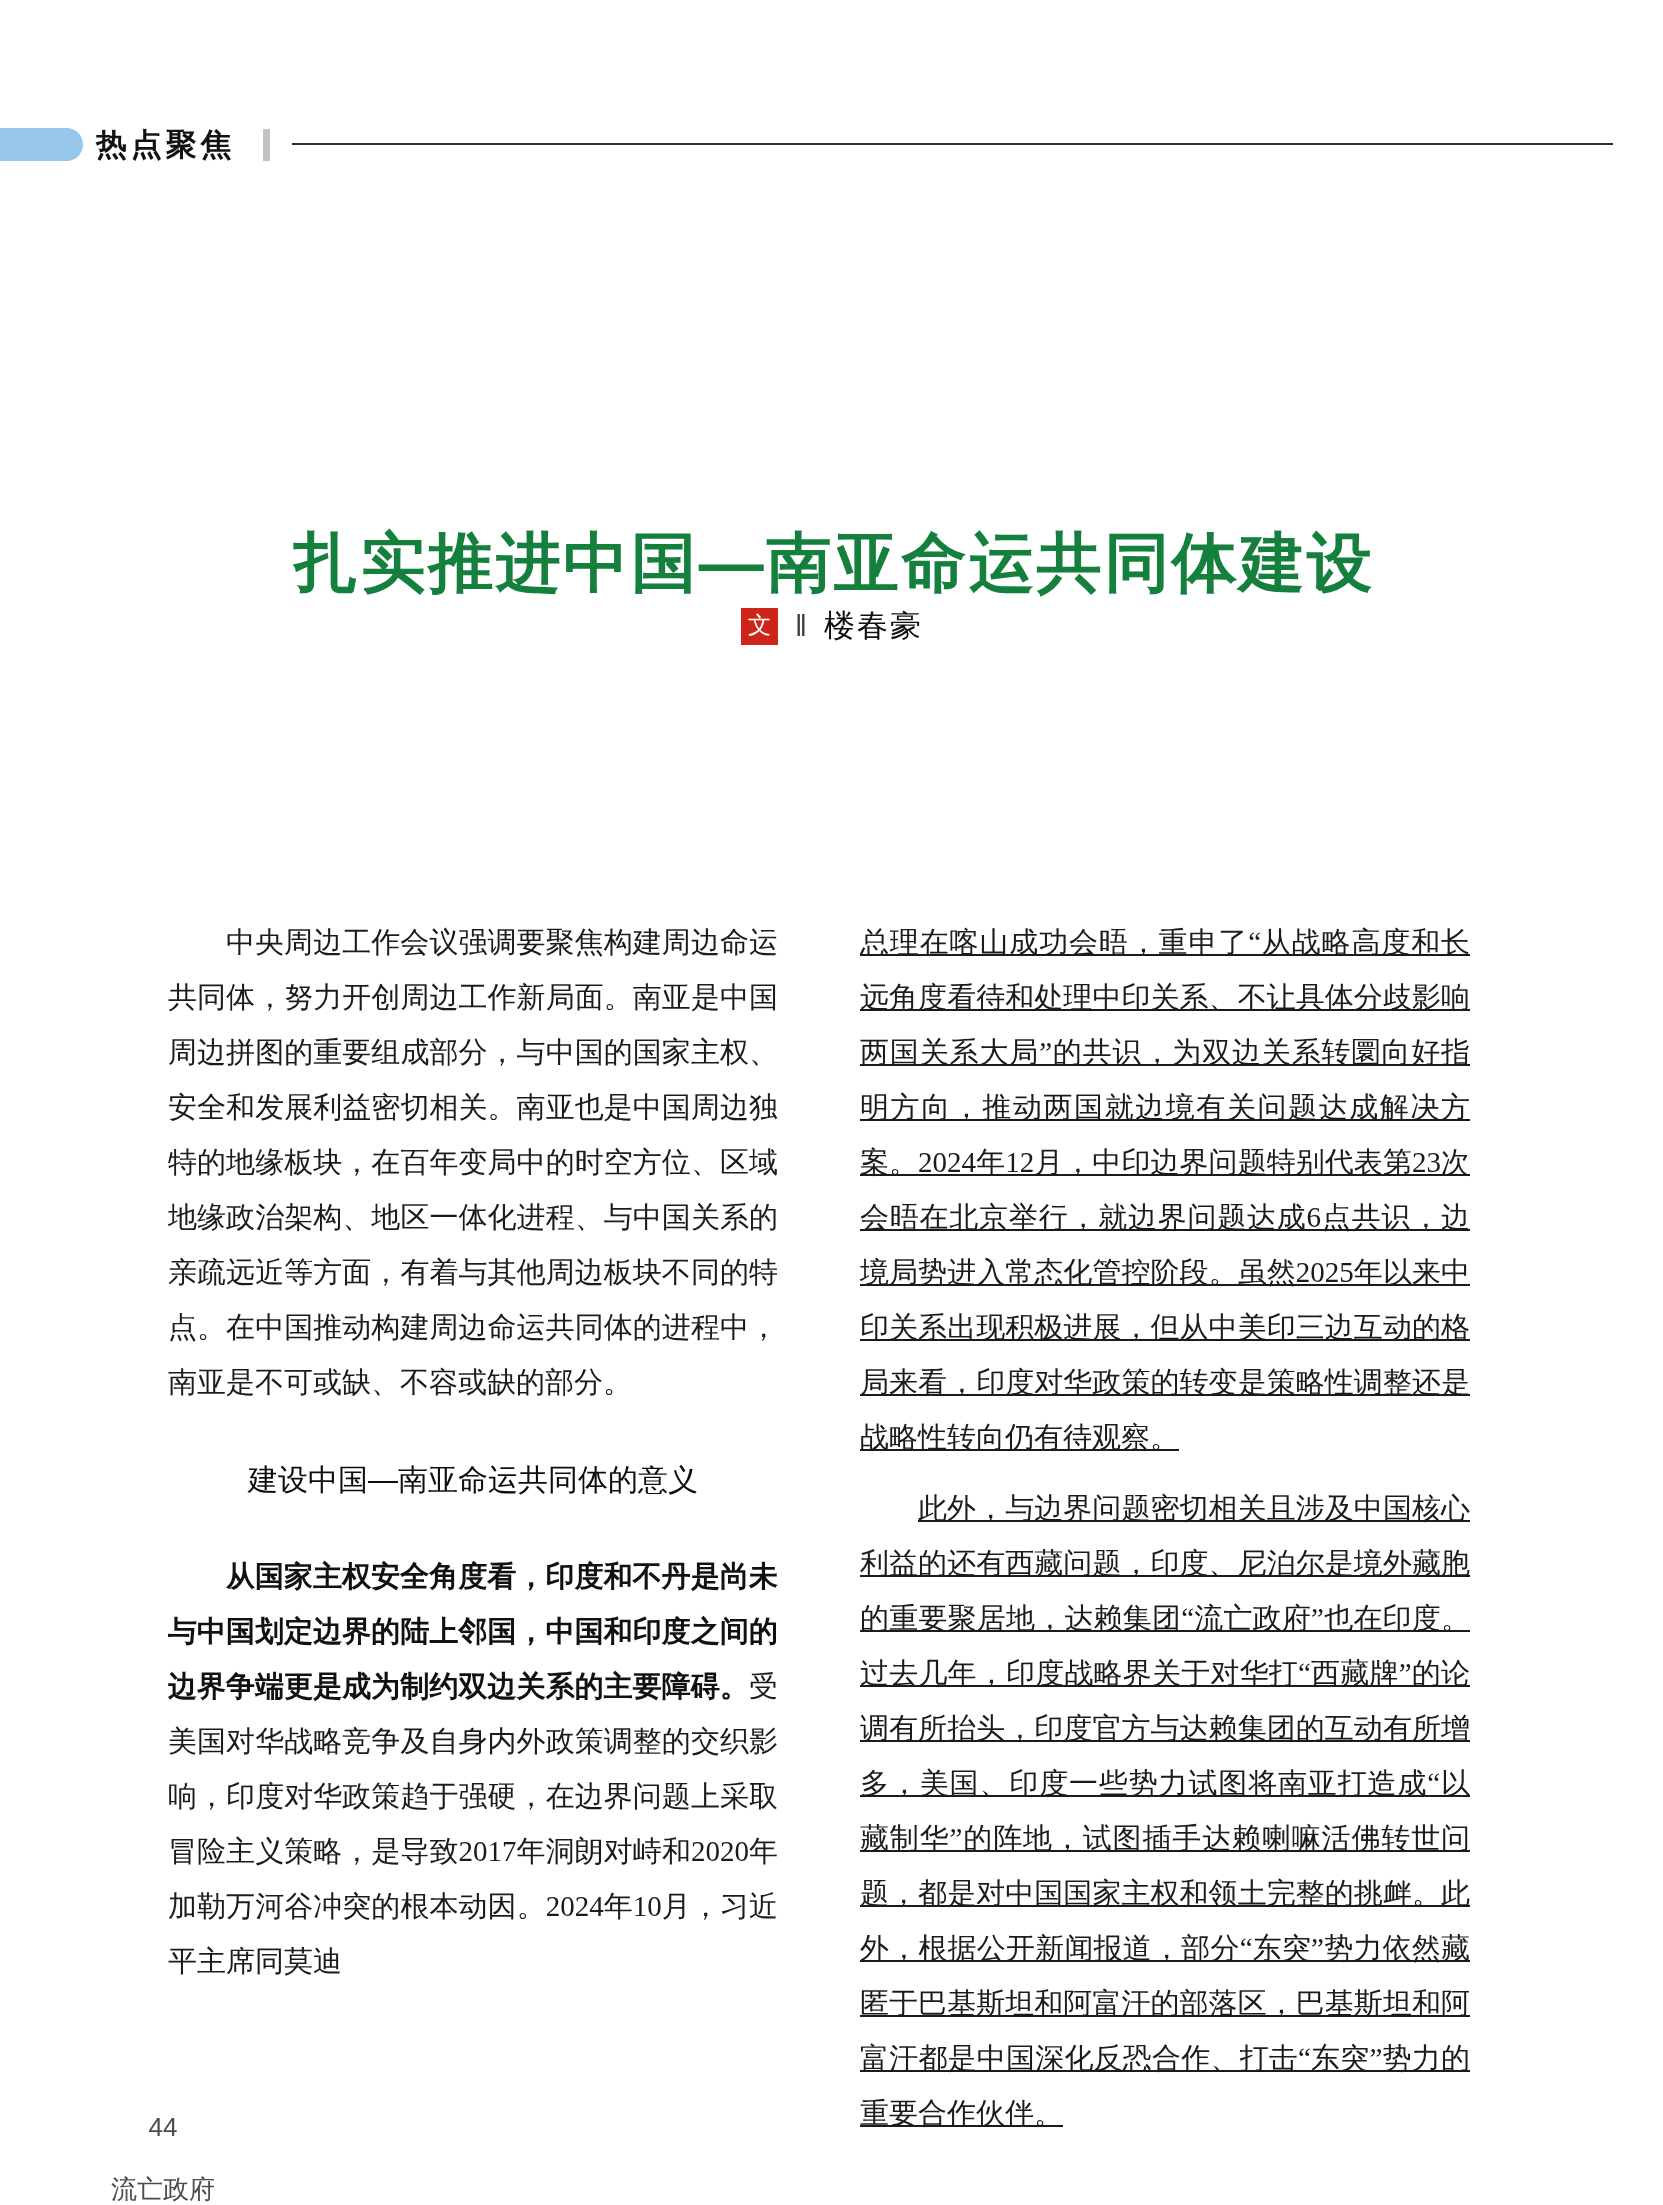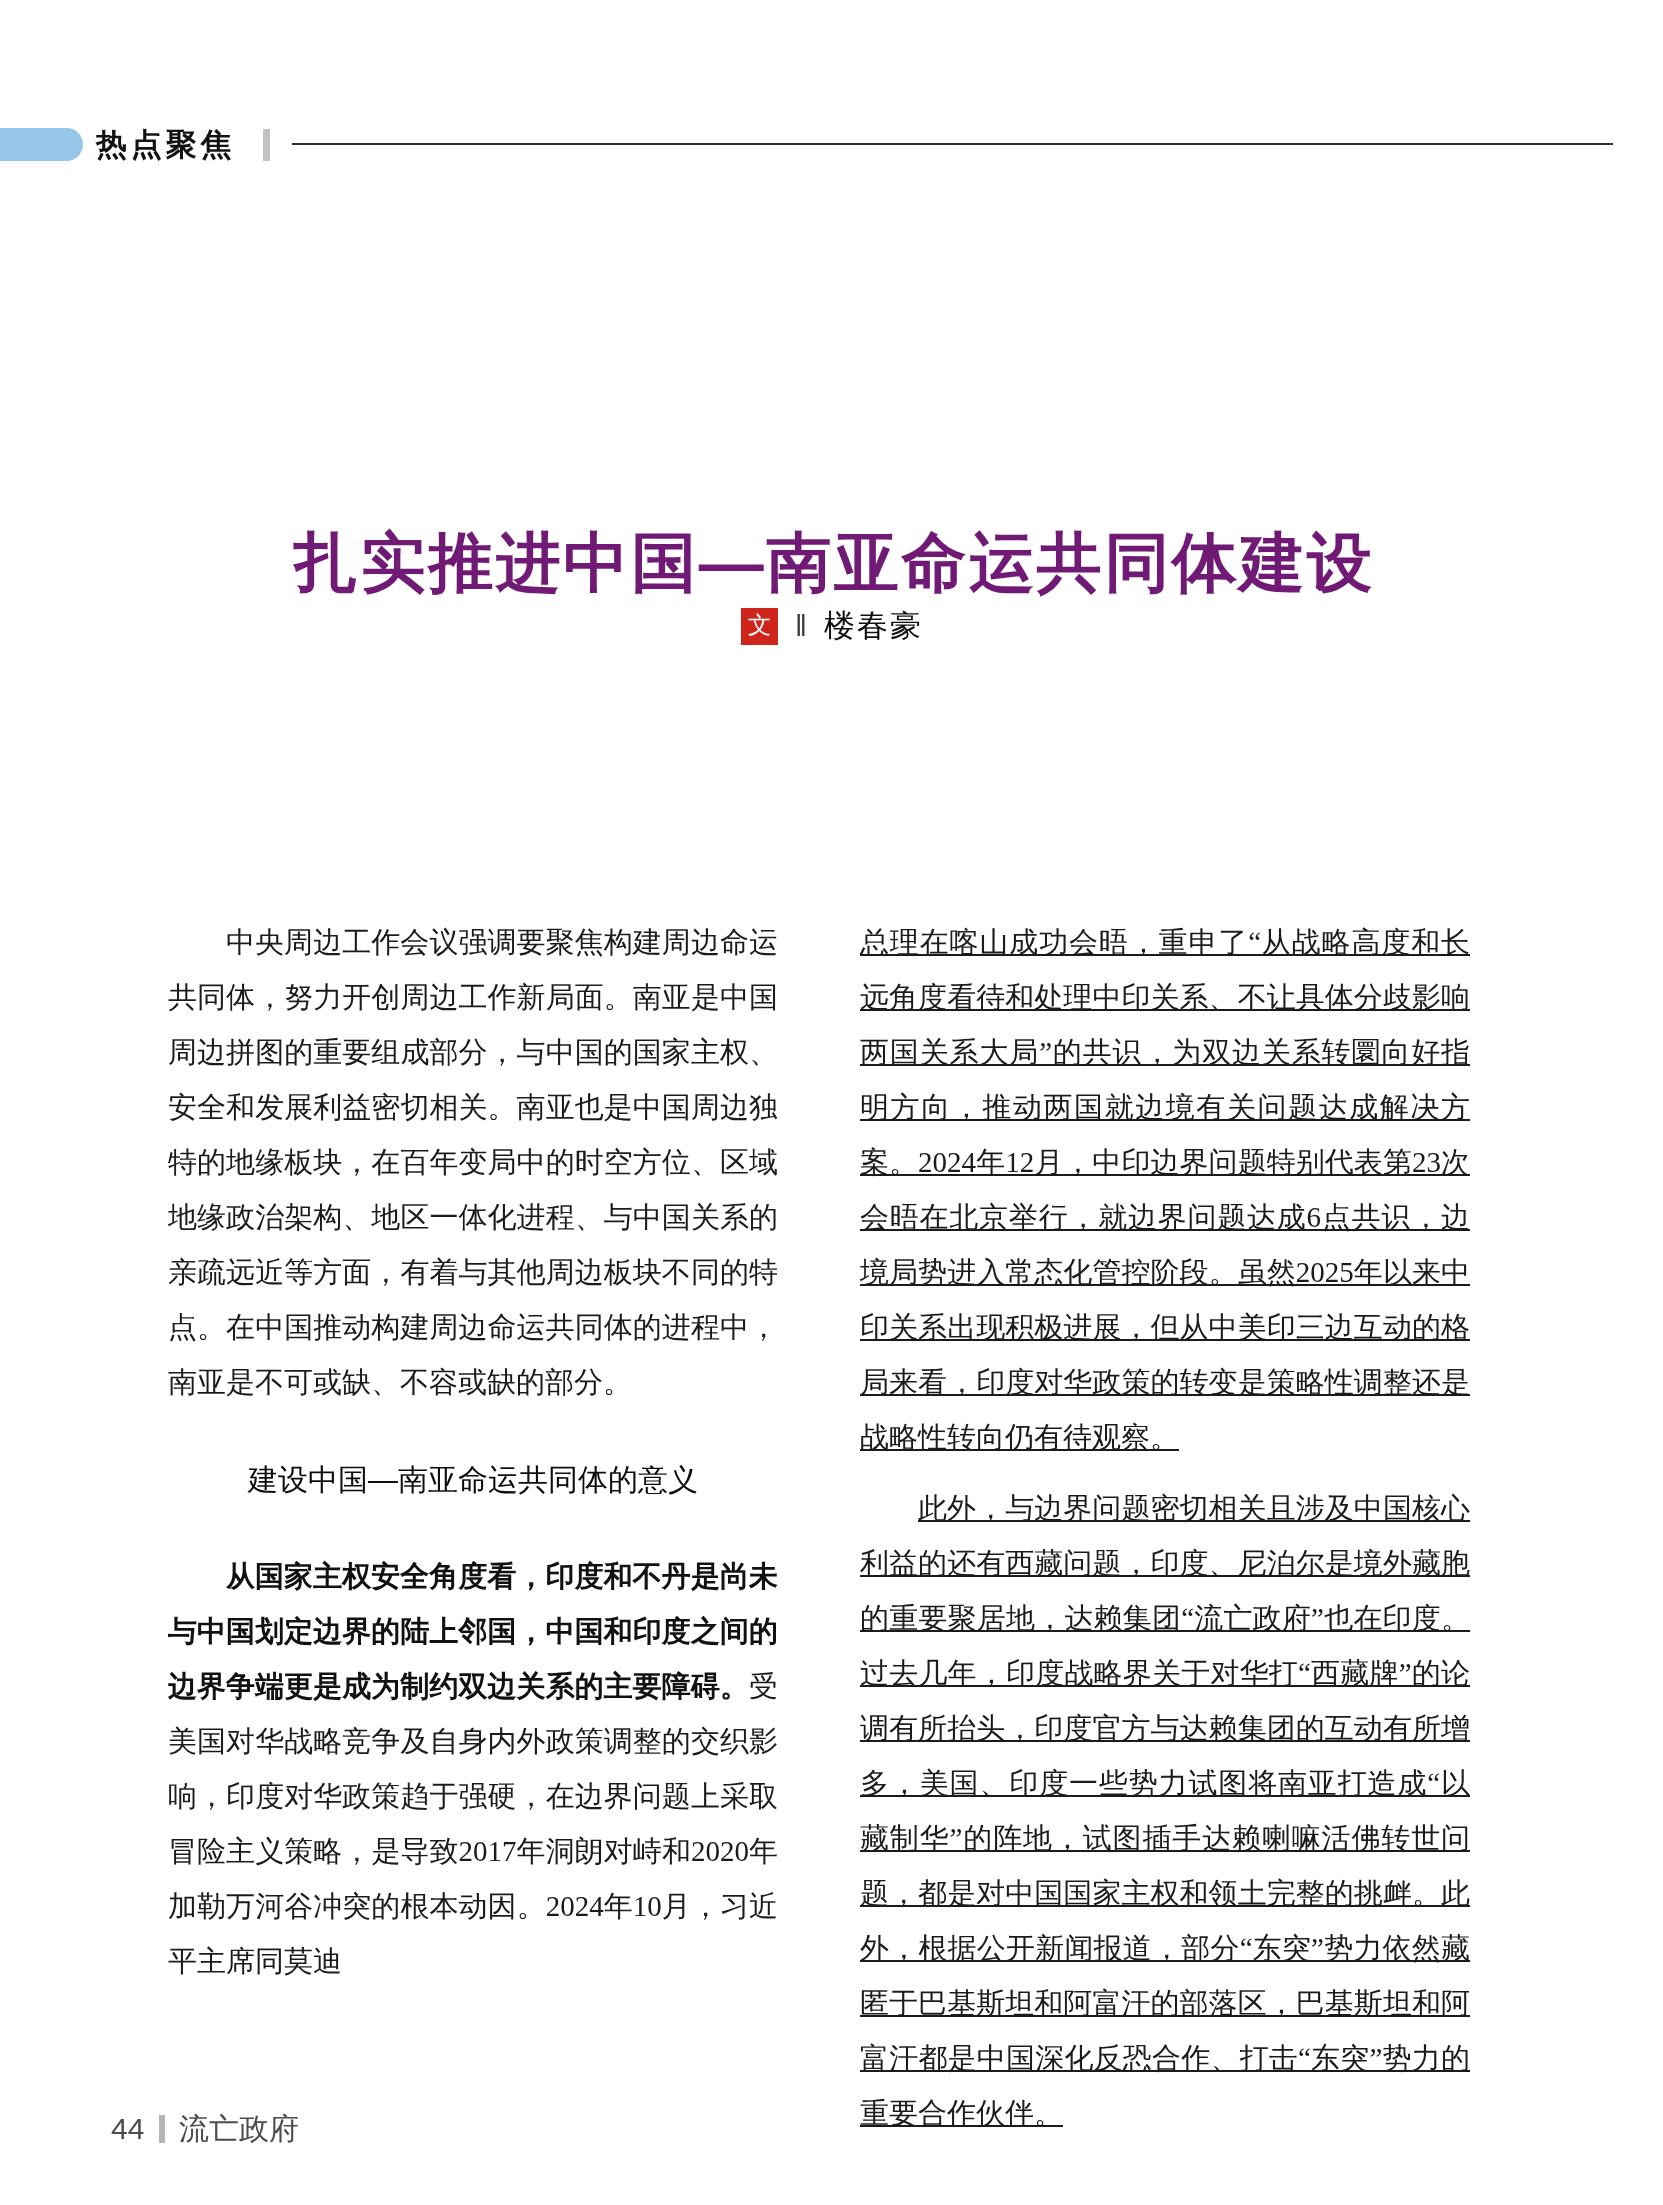--- a/index.html
+++ b/index.html
@@ -31,21 +31,21 @@
   .header-rule{
     position:absolute;left:292px;right:51px;top:143px;
     height:2px;background:#2e2e2e;
   }
   
   .article-title{
     position:absolute;left:4px;right:0;top:482px;
     text-align:center;
     font-family:"Liberation Sans", sans-serif;
     font-weight:900;font-size:65px;line-height:73px;
-    letter-spacing:2.6px;color:#701a75;
+    letter-spacing:2.6px;color:#15803d;
   }
   .byline{
     position:absolute;left:0;right:0;top:605px;height:42px;
     display:flex;align-items:center;justify-content:center;gap:17px;
   }
   .byline-box{
     width:37px;height:37px;background:#ce2419;
     display:flex;align-items:center;justify-content:center;
     color:#ffffff;font-size:23.6px;line-height:23.6px;
     font-family:"Liberation Serif", serif;
@@ -78,21 +78,21 @@
   }
   .lead-bold{
     font-family:"Liberation Sans", sans-serif;
     font-weight:bold;color:#111111;
   }
   
   .footer{
     position:absolute;left:111px;top:2112px;height:34px;
     display:flex;align-items:center;gap:14.4px;
     font-family:"Liberation Sans", sans-serif;
-    font-size:30px;color:#4c4c4c;
+    font-size:26px;color:#4c4c4c;flex-direction:column;
   }
   .footer-divider{width:5.9px;height:27.5px;background:#b6b6b6;}
 </style>
 </head>
 <body>
 
 <div class="page">
 
   <div class="kicker-pill"></div>
   <div class="kicker-label">热点聚焦</div>

